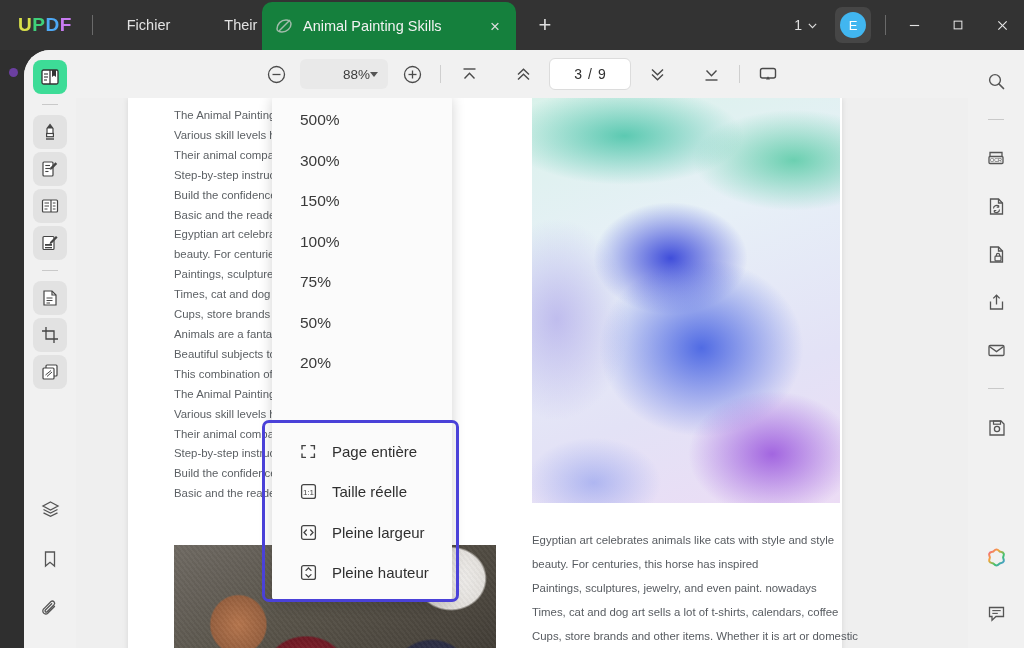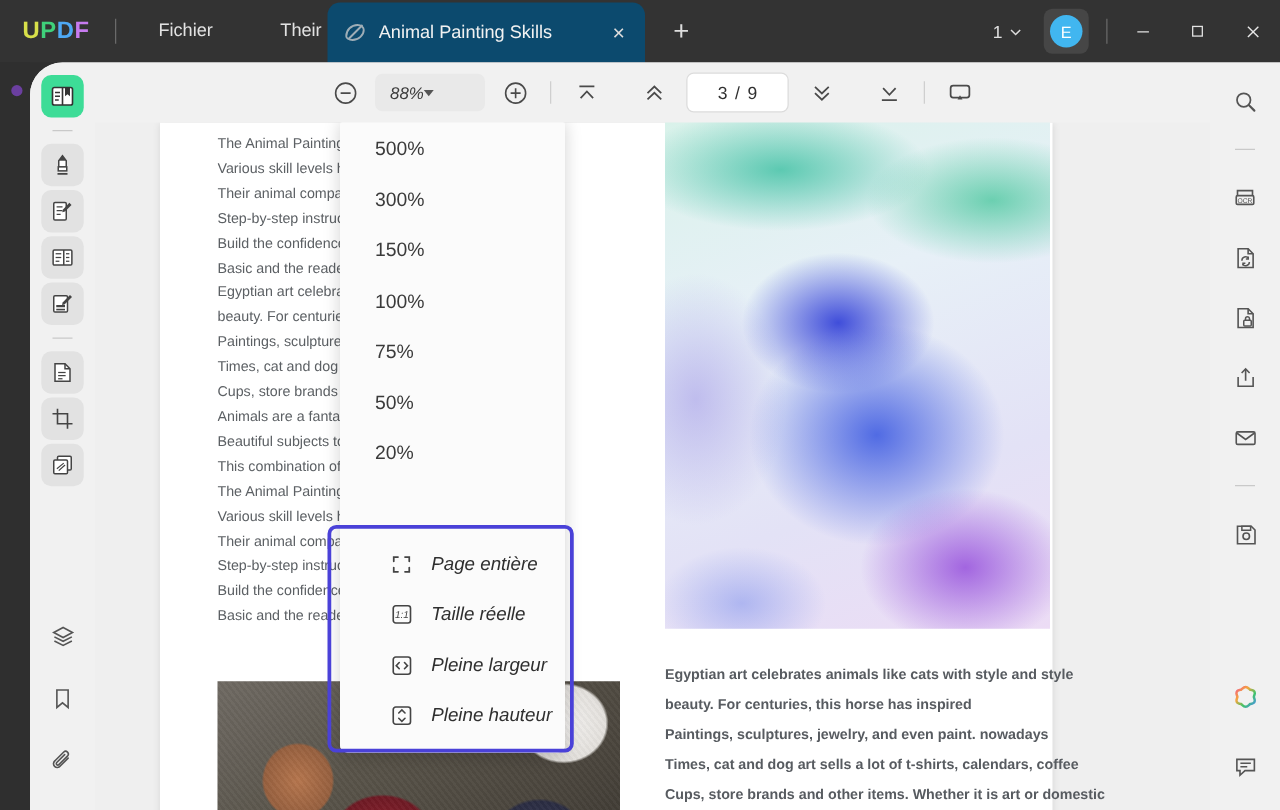--- a/index.html
+++ b/index.html
@@ -24,21 +24,21 @@
   .logo span:nth-child(2){ color:#3fd07a; }
   .logo span:nth-child(3){ color:#4ea9f5; }
   .logo span:nth-child(4){ color:#c77bf0; }
   .tb-sep { width:1px; height:20px; background:#6a6a6a; margin:0 20px; }
   .menu-item {
     color:#e2e2e2; font-size:14.5px; padding:6px 14px; cursor:default;
   }
 
   .tab {
     position:absolute; left:262px; top:2px; width:254px; height:48px;
-    background:#0c4a6e; border-radius:10px 10px 0 0;
+    background:#15803d; border-radius:10px 10px 0 0;
     display:flex; align-items:center; padding:0 12px; gap:9px;
   }
   .tab-ico { width:20px; height:20px; opacity:.75; flex:none; }
   .tab-title {
     color:#f2f2f2; font-size:14.5px; white-space:nowrap; overflow:hidden;
     text-overflow:ellipsis; flex:1;
   }
   .tab-close { color:#dcdcdc; font-size:17px; line-height:1; padding:3px 4px; cursor:default; }
 
   .new-tab {
@@ -104,22 +104,22 @@
   .toolbar {
     position:absolute; top:50px; left:76px; right:56px; height:48px;
     background:#f1f1f1; display:flex; align-items:center; justify-content:center; gap:0;
   }
   .tbtn {
     width:32px; height:32px; border-radius:6px; display:flex; align-items:center;
     justify-content:center; cursor:default; color:#4a4a4a; flex:none;
   }
   .zoomsel {
     background:#e9e9e9; border-radius:6px; height:30px; width:88px;
-    display:flex; align-items:center; justify-content:flex-start;
-    padding:0 10px 0 12px; margin:0 8px; cursor:default; color:#3c3c3c; font-size:13.5px;font-style:italic;
+    display:flex; align-items:center; justify-content:flex-end;
+    padding:0 10px 0 12px; margin:0 8px; cursor:default; color:#3c3c3c; font-size:13.5px;
   }
   .caret { width:0;height:0;border-left:4.5px solid transparent;border-right:4.5px solid transparent;border-top:5.5px solid #555; }
   .tb-divider { width:1px; height:18px; background:#cfcfcf; margin:0 12px; }
   .pagebox {
     width:82px; height:32px; background:#fff; border:1px solid #dcdcdc; border-radius:6px;
     display:flex; align-items:center; justify-content:center; gap:6px;
     font-size:14px; color:#2f2f2f; margin:0 10px;
   }
 
   
@@ -156,21 +156,21 @@
       radial-gradient(ellipse 62px 50px at 41% 80%, #8e2430 0%, #6e1a24 60%, rgba(110,26,36,0) 64%),
       radial-gradient(ellipse 44px 46px at 20% 52%, #b5754d 0%, #96603f 62%, rgba(150,96,63,0) 66%),
       linear-gradient(145deg,#6f6a63 0%,#585349 40%,#49443c 75%,#3a362f 100%);
   }
   .botphoto::after{
     content:""; position:absolute; inset:0;
     background:
       repeating-linear-gradient(52deg, rgba(255,255,255,.05) 0 2px, rgba(0,0,0,.05) 2px 4px);
     opacity:.55;
   }
-  .rightpara { position:absolute; left:404px; top:430px; width:312px;font-weight:bold; }
+  .rightpara { position:absolute; left:404px; top:430px; width:312px; }
   .rpline { font-size:11.4px; color:#575b60; line-height:24px; white-space:nowrap; }
 
   
   .dropdown {
     position:absolute; left:144px; top:-4px; width:180px; height:508px;
     background:#fbfbfb; border-radius:6px;
     box-shadow:0 3px 14px rgba(0,0,0,.18); z-index:40;
     padding-top:6px;
   }
   .dd-item {
@@ -530,21 +530,21 @@
         <div class="dd-item">150%</div>
         <div class="dd-item">100%</div>
         <div class="dd-item">75%</div>
         <div class="dd-item">50%</div>
         <div class="dd-item">20%</div>
 
         <div class="dd-mask"></div>
       </div>
 
       <div class="dropdown" style="background:transparent;box-shadow:none;z-index:42;padding-top:0;">
-        <div style="position:absolute;top:337px;left:13px;width:196px;font-style:italic;">
+        <div style="position:absolute;top:337px;left:0;width:196px;">
           <div class="dd-fit">
             <span class="fit-ico">
               <svg width="19" height="19" viewBox="0 0 19 19">
                 <path d="M3 7V3.6h3.4M12 3.6h3.4V7M15.4 12v3.4H12M6.4 15.4H3V12" fill="none" stroke="#444" stroke-width="1.4" stroke-linecap="round"></path>
               </svg>
             </span>
             <span>Page entière</span>
           </div>
           <div class="dd-fit">
             <span class="fit-ico">

